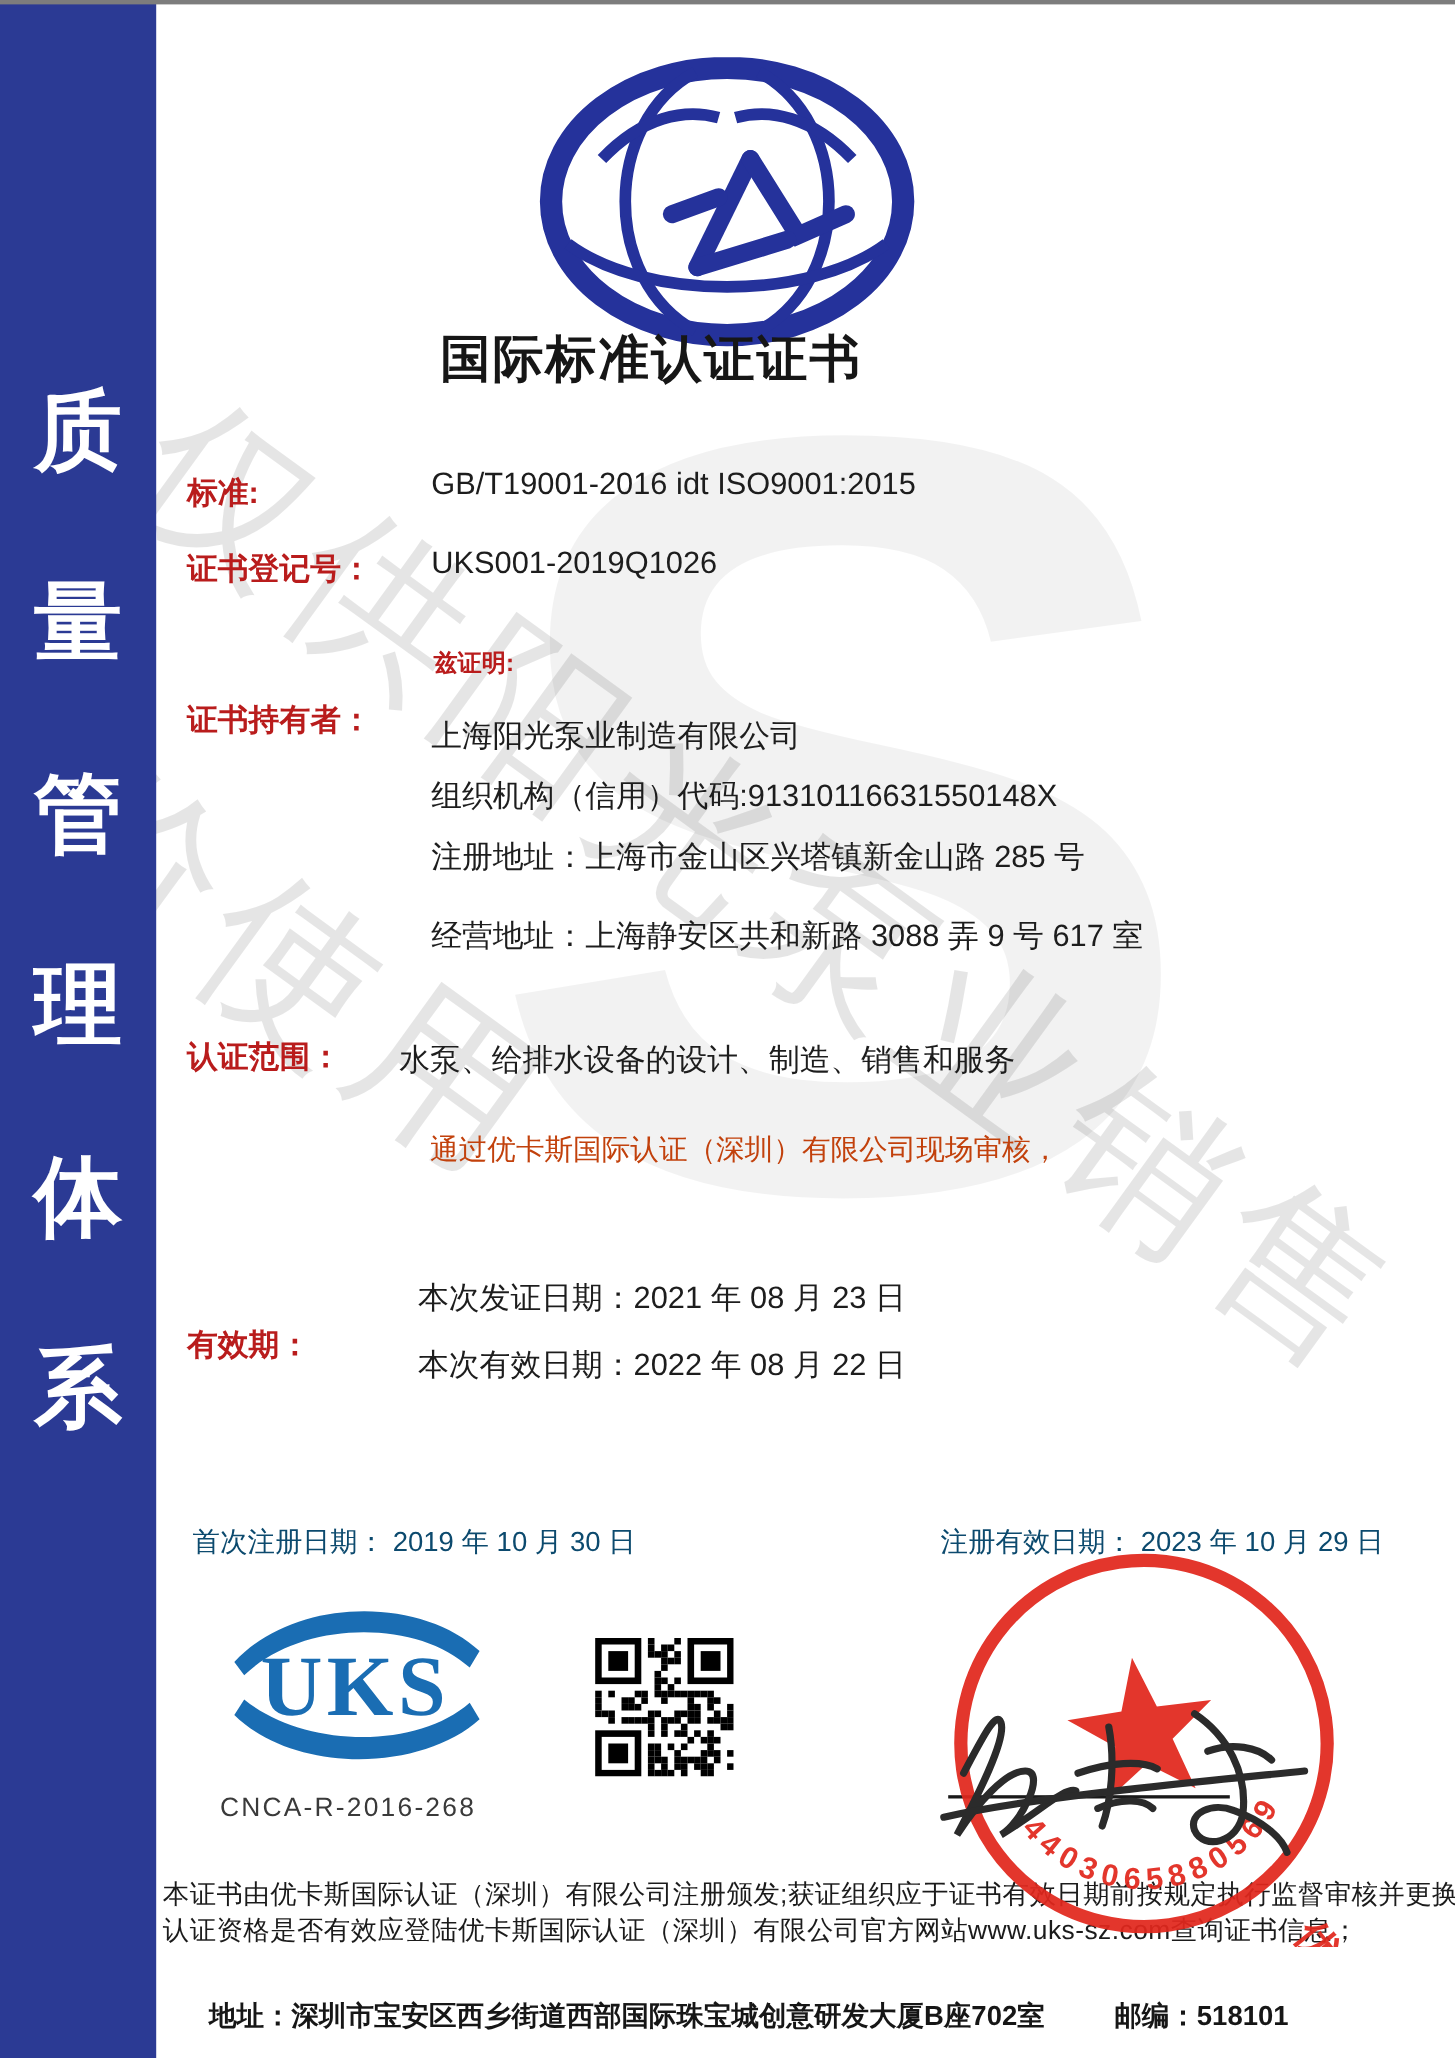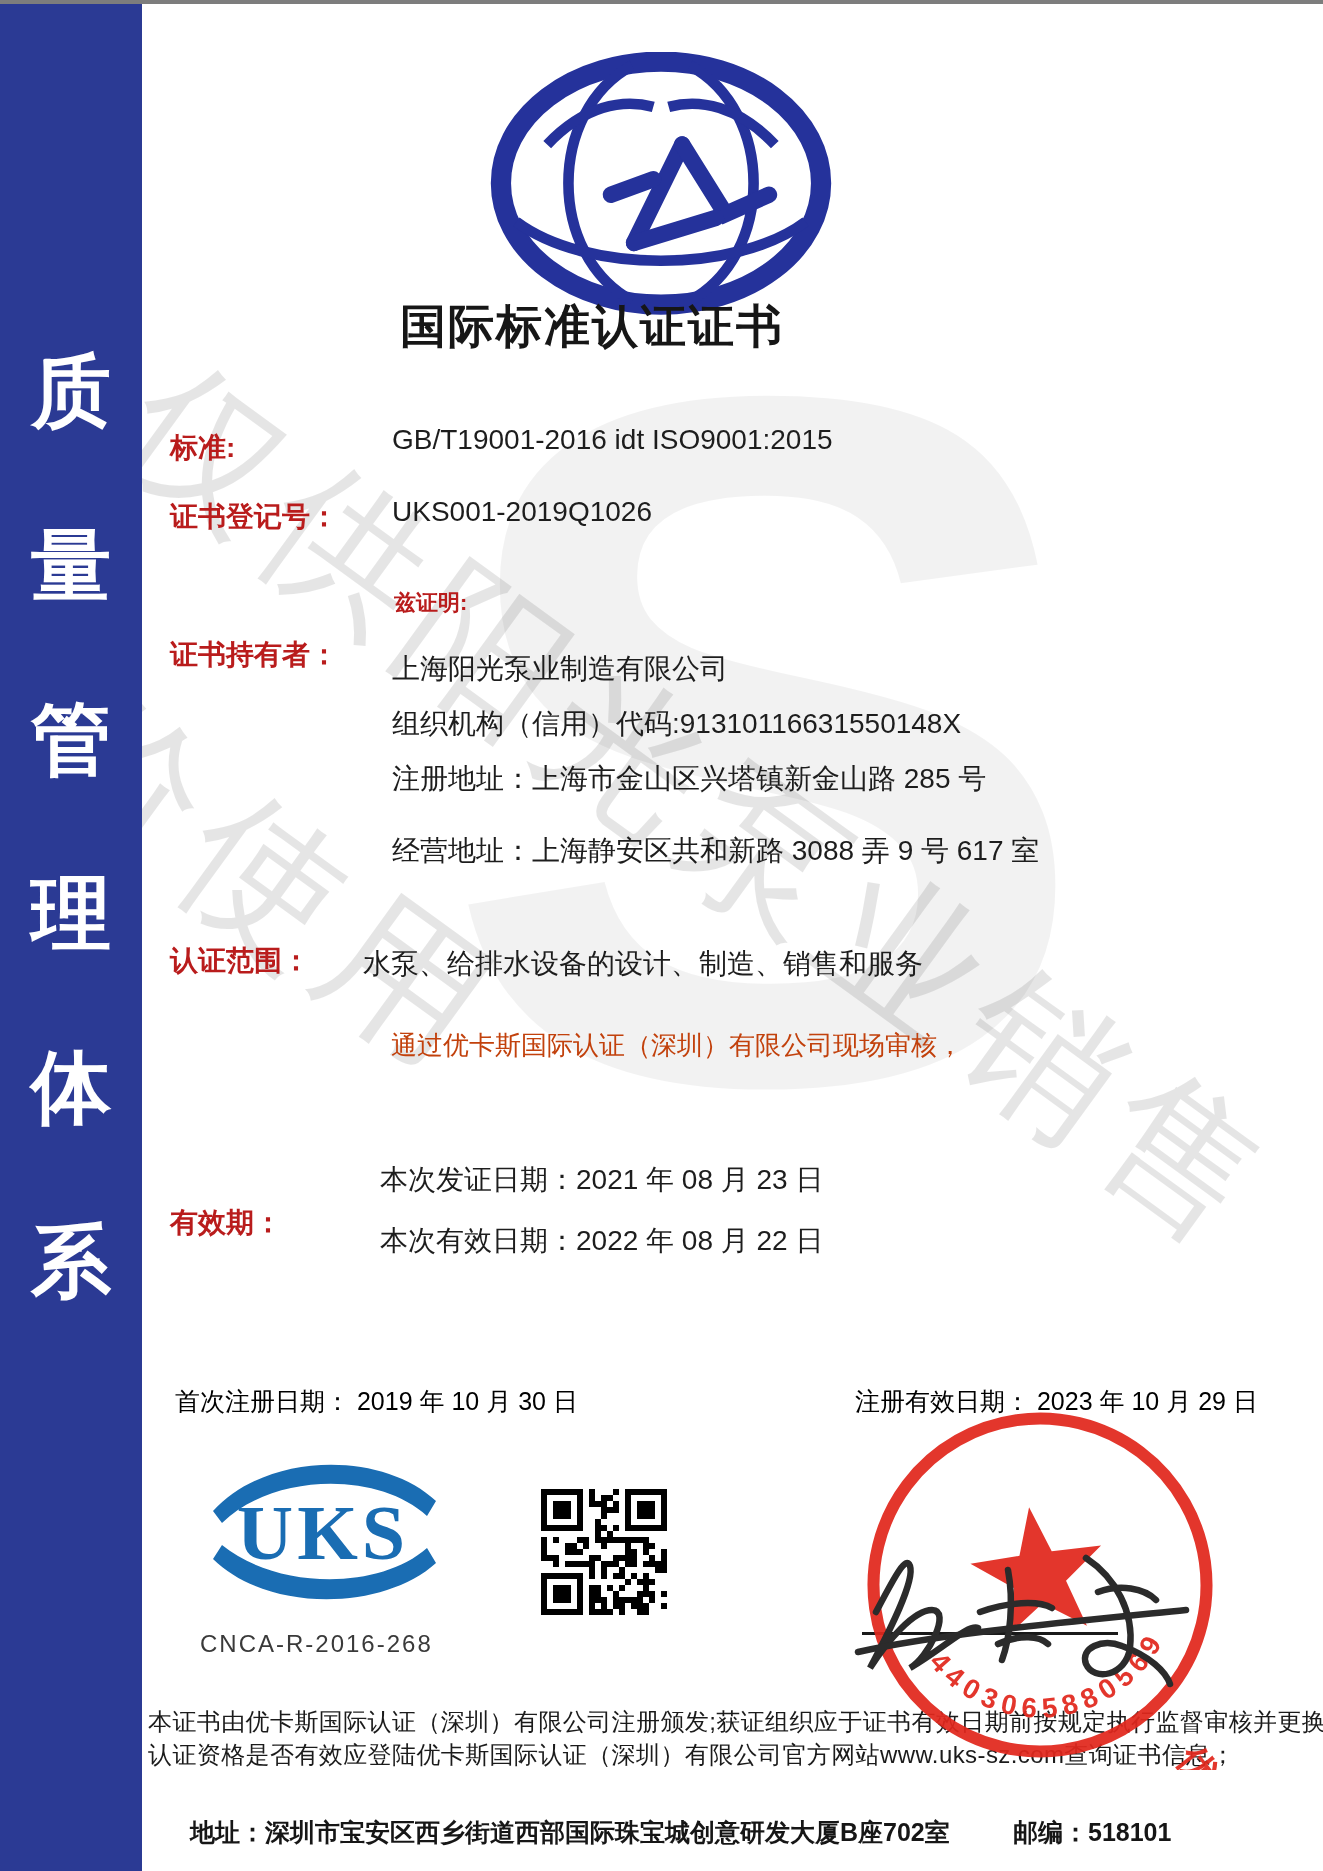--- a/index.html
+++ b/index.html
@@ -14,21 +14,21 @@
   .wm{z-index:1;pointer-events:none;white-space:nowrap;}
   .wm-big{left:440px;top:300px;font-size:980px;line-height:0.9;font-weight:700;color:rgba(0,0,0,0.05);}
   .wm-diag{font-size:158px;letter-spacing:14px;color:rgba(0,0,0,0.10);transform:rotate(36deg);transform-origin:0 0;}
   .wm1{left:205px;top:318px;}
   .wm2{left:-15px;top:545px;}
   
   .c{z-index:2;}
   .title{left:400px;top:296px;font-size:46px;font-weight:700;letter-spacing:2px;color:#161616;}
   .lbl{font-size:28px;font-weight:700;color:#b91c1c;}
   .val{font-size:28px;color:#1d1d1d;}
-  .small{font-size:25px;color:#000000;}
+  .small{font-size:25px;color:#0c4a6e;}
   .para{font-size:26px;line-height:34px;color:#c2410c;margin-left:28px;}
   .footline{font-size:24px;color:#1b1b1b;white-space:nowrap;letter-spacing:0.4px;}
   .addr{font-size:25px;font-weight:700;color:#161616;white-space:nowrap;}
   .cnca{font-size:24px;letter-spacing:2px;color:#3a3a3a;}
   .sigline{left:862px;top:1632px;width:256px;height:0;border-top:3px solid #191919;z-index:3;}
   .seal-svg{z-index:4;opacity:0.93;}
   .sig-svg{z-index:4;}
   .seal-text{font-size:41px;font-weight:700;letter-spacing:5px;fill:#e1271d;font-family:"Liberation Sans",sans-serif;}
   .seal-num{font-size:30px;font-weight:700;letter-spacing:7px;fill:#e1271d;font-family:"Liberation Sans",sans-serif;}
   .uks-word{font-family:"Liberation Serif",serif;font-weight:700;font-size:78px;letter-spacing:4px;fill:#1a6db3;}

